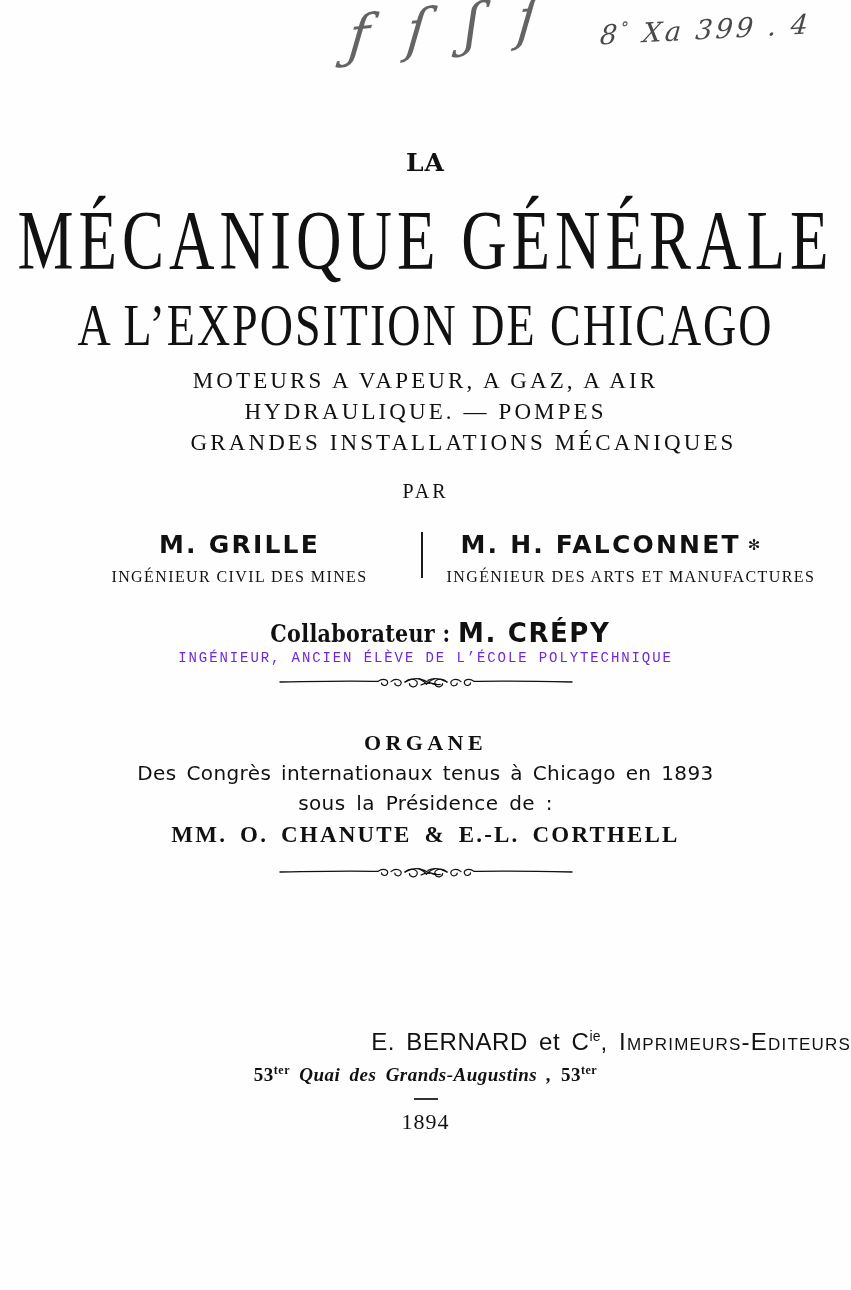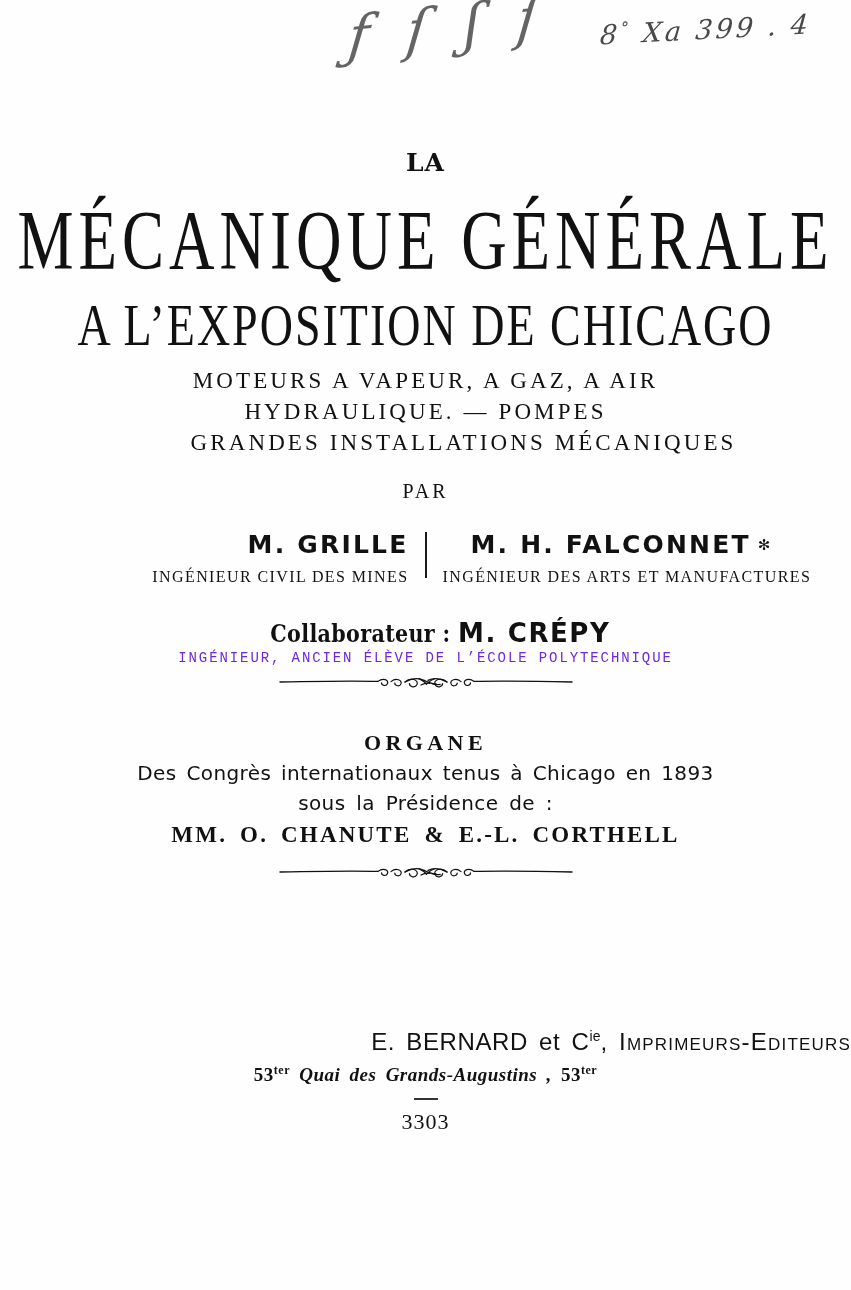--- a/index.html
+++ b/index.html
@@ -110,24 +110,24 @@
     position: absolute;
     top: 530px;
     left: 0;
     width: 851px;
     display: flex;
     justify-content: center;
     align-items: flex-start;
   }
   .author-col {
     width: 330px;
-    text-align: right;
+    text-align: center;
   }
   .author-col.left  { padding-right: 16px; }
-  .author-col.right { padding-left: 16px; }
+  .author-col.right { padding-left: 24px; }
 
   .author-name {
     font-family: "DejaVu Sans", sans-serif;
     font-size: 25px;
     font-weight: 700;
     letter-spacing: 2.2px;
     white-space: nowrap;
   }
   .author-title {
     margin-top: 9px;
@@ -354,15 +354,15 @@
       <path d="M169 14 c-6 -5.5, -14 -2, -12 2.6 c1.6 3.6 7.6 2.6 7.6 -1"></path>
       <path d="M169 14 c-6.5 -3.6, -13.5 -4.6, -19 -1.6"></path>
       <path d="M183 13.6 c-5 -4.2, -11.5 -1.5, -10 2.3 c1.2 3 6.2 2.2 6.2 -0.8"></path>
       <path d="M196 13.4 c-5 -4, -11 -1.5, -9.5 2.2 c1.2 3 6 2.2 6 -0.8"></path>
     </svg>
   </div>
 
   <div class="row publisher"><span>E. BERNARD et C</span><span class="sup">ie</span><span>,</span> <span class="smallcaps">Imprimeurs-Editeurs</span></div>
   <div class="row address"><span class="num">53</span><span class="sup">ter</span> <span>Quai des Grands-Augustins ,</span> <span class="num">53</span><span class="sup">ter</span></div>
   <div class="rule-short"></div>
-  <div class="row year">3303</div>
+  <div class="row year">1894</div>
 
 </div>
 
 </body></html>

